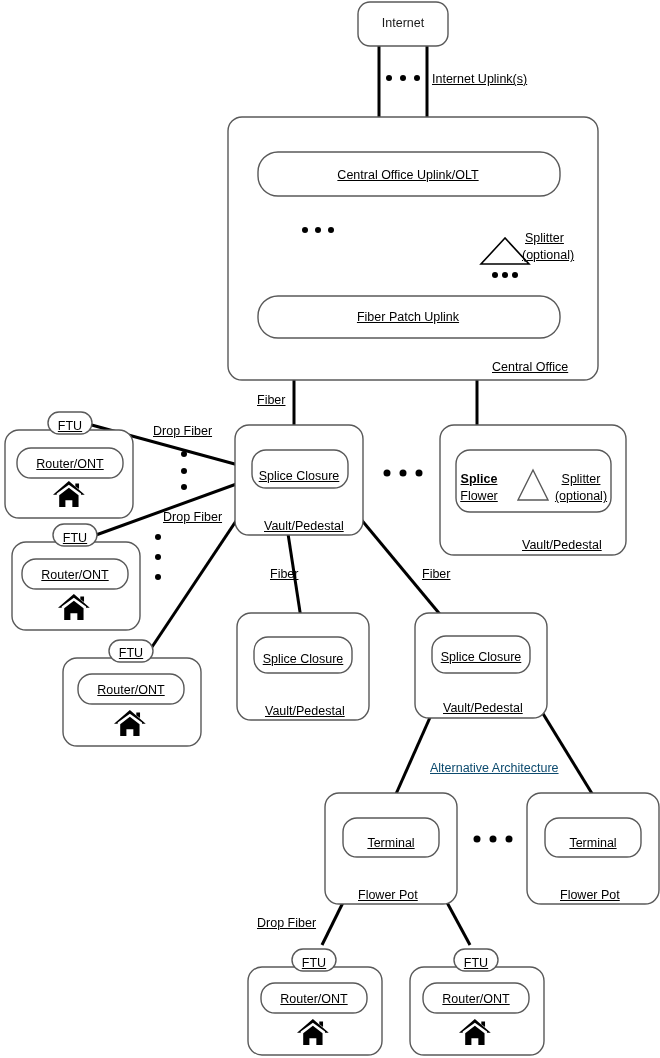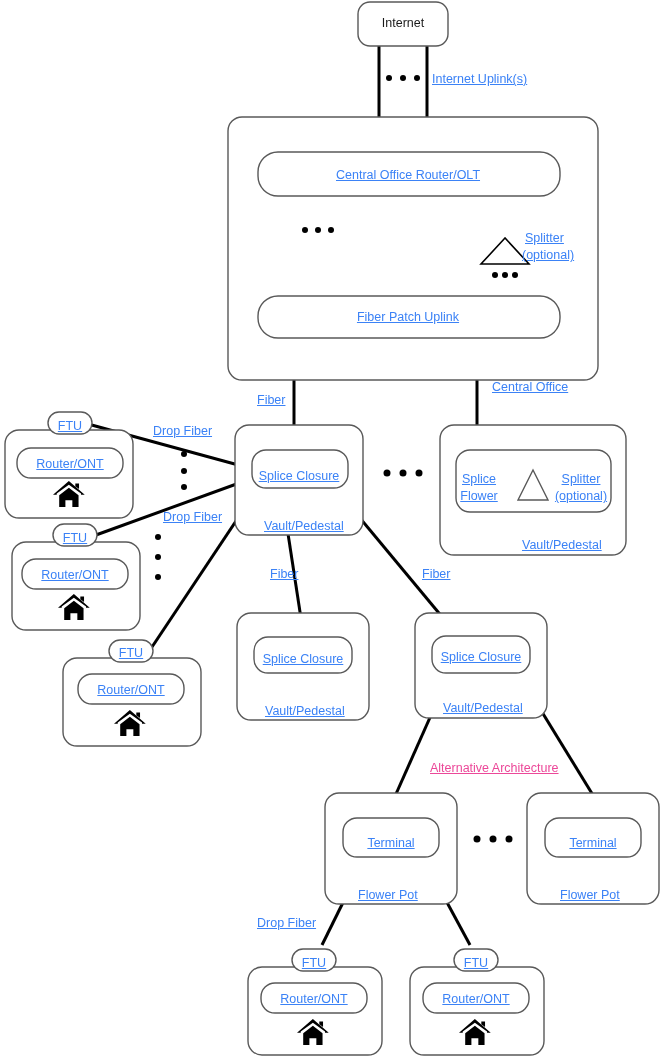--- a/index.html
+++ b/index.html
@@ -22,29 +22,29 @@
     left: 0;
     top: 0;
     width: 660px;
     height: 1058px;
   }
   svg.lines { z-index: 1; }
   svg.shapes { z-index: 2; }
   .labels { position: absolute; left: 0; top: 0; width: 660px; height: 1058px; z-index: 3; }
   .lbl {
     position: absolute;
-    color: #3b82f6;
+    color: #000000;
     font-size: 12.5px;
     font-family: "Liberation Sans", sans-serif;
     text-decoration: underline;
     white-space: nowrap;
     line-height: 15px;
   }
   .lbl.dark {
-    color: #ec4899;
+    color: #0c4a6e;
   }
   .lbl.plain {
     text-decoration: none;
     color: #1a1a1a;
   }
   .lbl.ctr {
     transform: translateX(-50%);
     text-align: left;
   }
 </style>
@@ -214,30 +214,30 @@
         <path d="M256 0 L0 220 L60 220 L60 200 L256 60 L452 200 L452 220 L512 220 Z
                  M100 230 L100 420 L200 420 L200 310 L312 310 L312 420 L412 420 L412 230 L256 110 Z
                  M360 40 L420 40 L420 130 L360 85 Z"></path>
       </g>
     </g>
   </svg>
 
   <div class="labels" id="label-layer">
       <div class="lbl plain ctr" style="left: 403px; top: 16px;">Internet</div>
       <div class="lbl " style="left: 432px; top: 72px;">Internet Uplink(s)</div>
-      <div class="lbl ctr" style="left: 408px; top: 168px;">Central Office Router/OLT</div>
+      <div class="lbl ctr" style="left: 408px; top: 168px;">Central Office Uplink/OLT</div>
       <div class="lbl " style="left: 525px; top: 231px;">Splitter</div>
       <div class="lbl " style="left: 522px; top: 248px;">(optional)</div>
       <div class="lbl ctr" style="left: 408px; top: 310px;">Fiber Patch Uplink</div>
-      <div class="lbl " style="left: 492px; top: 360px; margin-top: 20px;">Central Office</div>
+      <div class="lbl " style="left: 492px; top: 360px;">Central Office</div>
       <div class="lbl " style="left: 257px; top: 393px;">Fiber</div>
       <div class="lbl " style="left: 153px; top: 424px;">Drop Fiber</div>
       <div class="lbl ctr" style="left: 299px; top: 469px;">Splice Closure</div>
       <div class="lbl " style="left: 264px; top: 519px;">Vault/Pedestal</div>
-      <div class="lbl ctr" style="left: 479px; top: 472px;">Splice</div>
+      <div class="lbl ctr" style="left: 479px; top: 472px; font-weight: bold;">Splice</div>
       <div class="lbl ctr" style="left: 479px; top: 489px;">Flower</div>
       <div class="lbl ctr" style="left: 581px; top: 472px;">Splitter</div>
       <div class="lbl ctr" style="left: 581px; top: 489px;">(optional)</div>
       <div class="lbl " style="left: 522px; top: 538px;">Vault/Pedestal</div>
       <div class="lbl " style="left: 163px; top: 510px;">Drop Fiber</div>
       <div class="lbl " style="left: 270px; top: 567px;">Fiber</div>
       <div class="lbl " style="left: 422px; top: 567px;">Fiber</div>
       <div class="lbl ctr" style="left: 303px; top: 652px;">Splice Closure</div>
       <div class="lbl " style="left: 265px; top: 704px;">Vault/Pedestal</div>
       <div class="lbl ctr" style="left: 481px; top: 650px;">Splice Closure</div>

